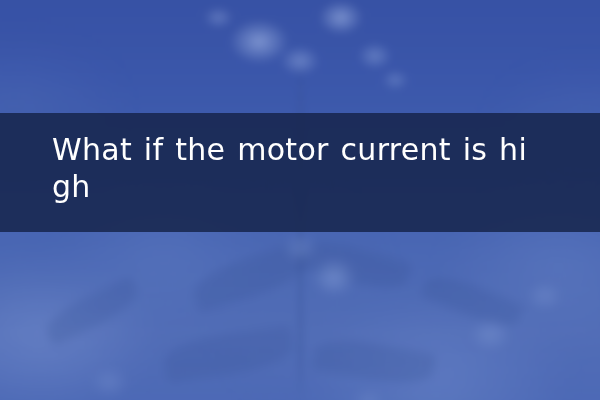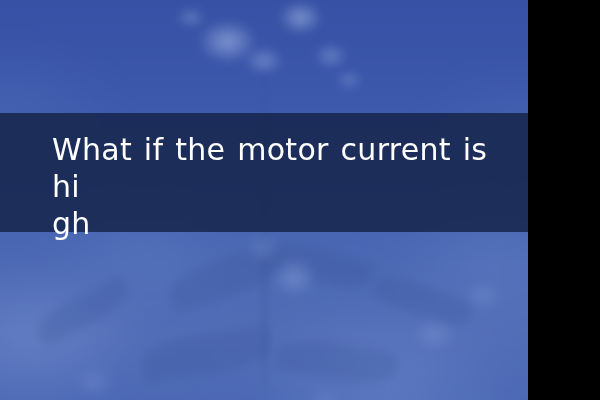--- a/index.html
+++ b/index.html
@@ -2,21 +2,21 @@
 <html><head>
 <meta charset="utf-8">
 <style>
   html, body {
     margin: 0;
     padding: 0;
     background: #000;
   }
   #stage {
     position: relative;
-    width: 528px;
+    width: 600px;
     height: 400px;
     overflow: hidden;
     font-family: "DejaVu Sans", sans-serif;
     background: #4a68b8;
   }
 
   
   #photo {
     position: absolute;
     inset: 0;

